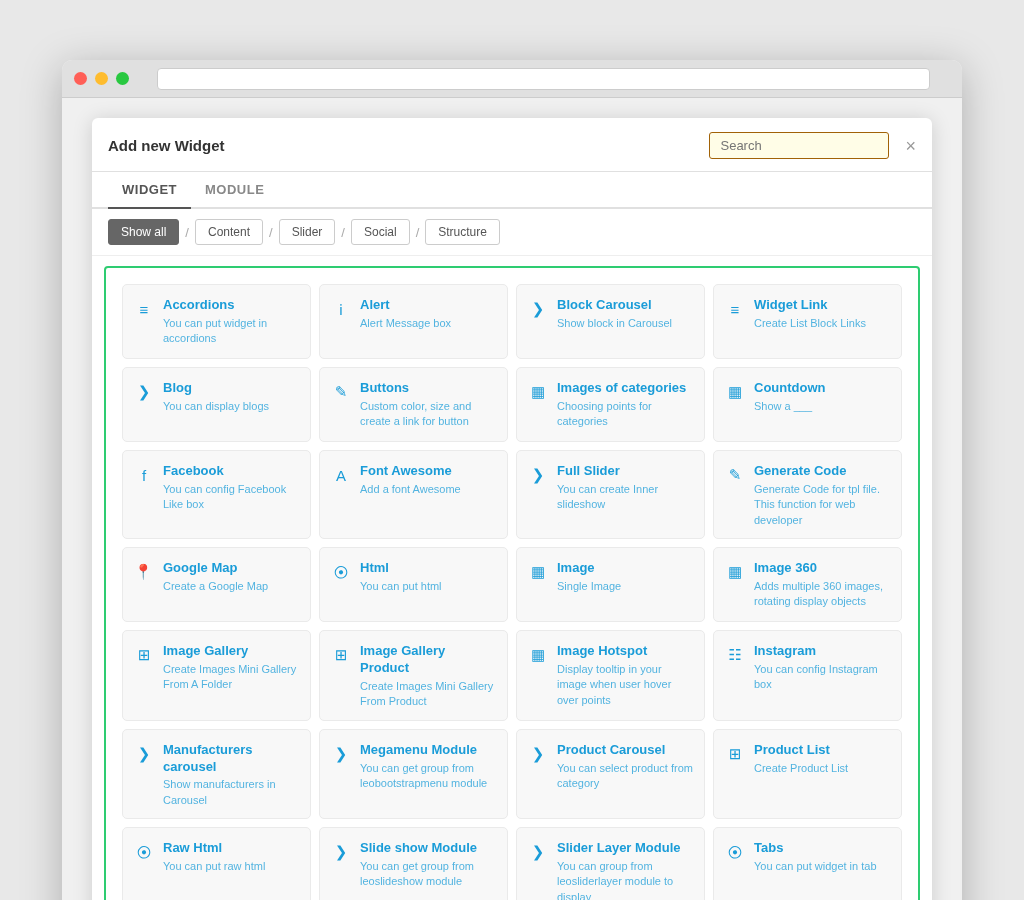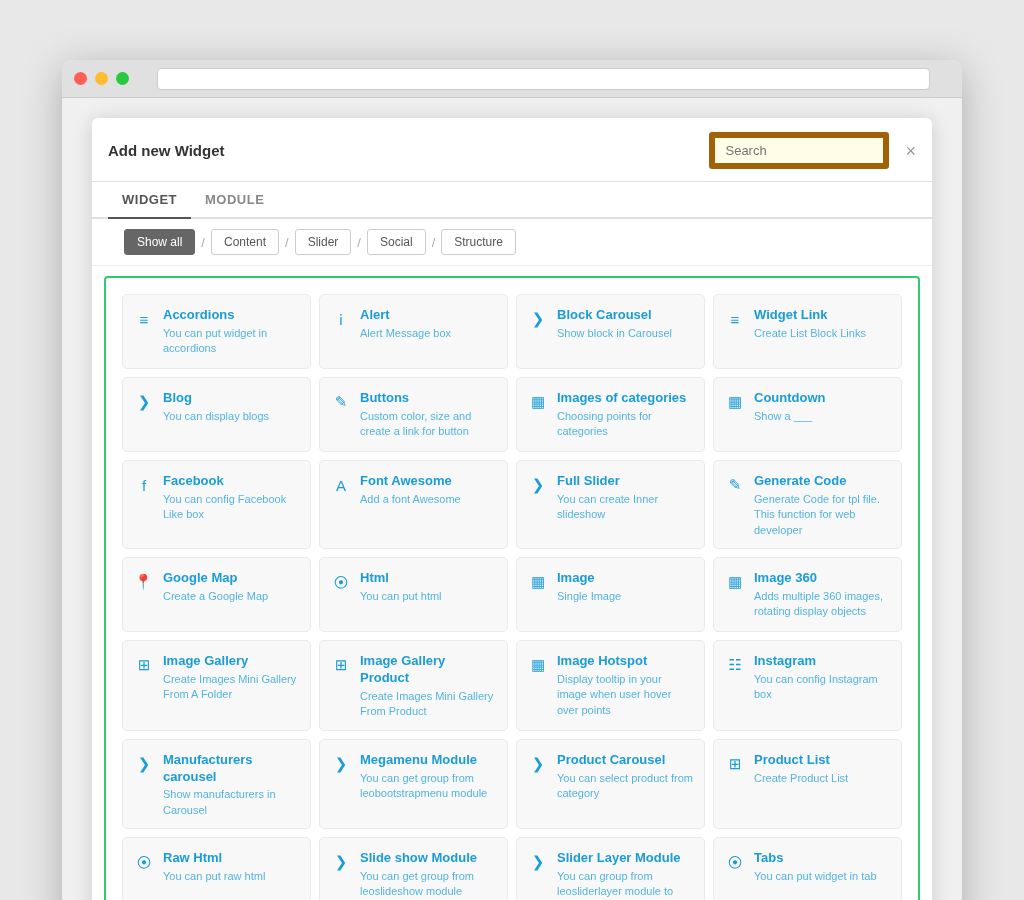--- a/index.html
+++ b/index.html
@@ -61,21 +61,21 @@
       justify-content: space-between;
       border-bottom: 1px solid #e0e0e0;
     }
     .modal-title {
       font-size: 15px;
       font-weight: 600;
       color: #333;
     }
     .modal-search {
       background: #fffde7;
-      border: 6px solid #a16207;
+      border: 1px solid #a16207;
       border-radius: 3px;
       padding: 5px 10px;
       font-size: 13px;
       color: #999;
       width: 180px;
       outline: none;
     }
     .modal-close {
       background: none;
       border: none;
@@ -123,21 +123,20 @@
       border: 1px solid #ccc;
       font-size: 12px;
       cursor: pointer;
       background: #fff;
       color: #555;
     }
     .filter-btn.active {
       background: #666;
       color: #fff;
       border-color: #666;
-      margin-left: 16px;
     }
     .filter-sep {
       color: #aaa;
       font-size: 13px;
     }
 
     
     .widget-grid {
       display: grid;
       grid-template-columns: repeat(4, 1fr);

